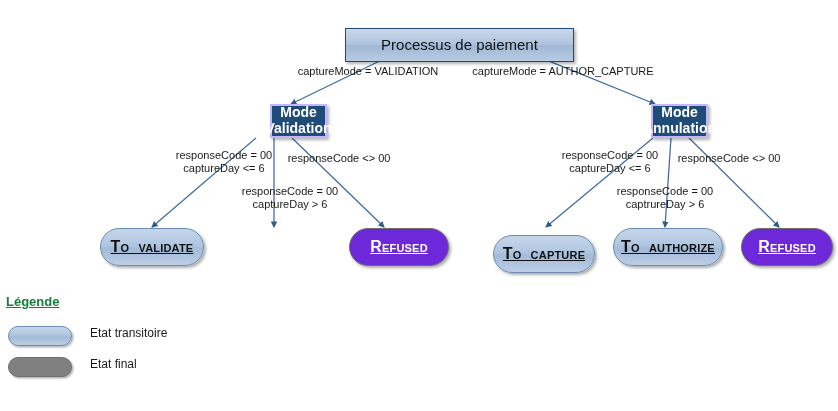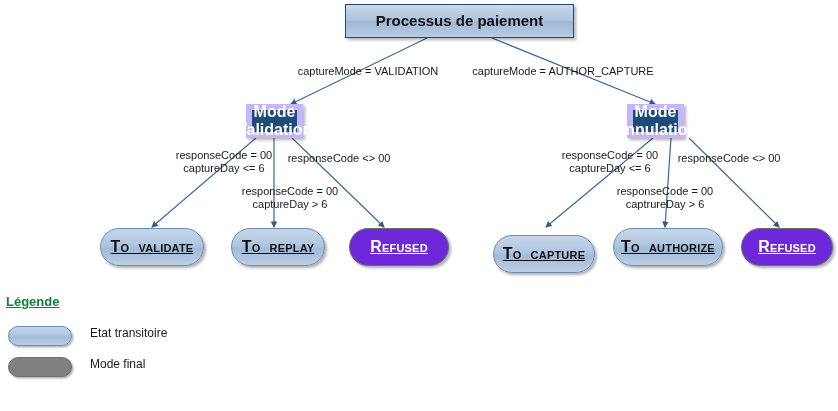--- a/index.html
+++ b/index.html
@@ -35,32 +35,34 @@
     align-items: center;
     justify-content: center;
     text-align: center;
     line-height: 1.12;
   }
   
   .node-title {
     background: linear-gradient(to bottom, #c9d8ea 0%, #aec4dd 48%, #9fb8d6 52%, #b8cce2 100%);
     border: 1.5px solid #1f4b78;
     color: #111111;
-    font-weight: bold;
+    font-weight: normal;
     font-size: 15px;
     box-shadow: 2px 2px 3px rgba(0,0,0,0.30);
+    margin-top: 24px;
   }
   
   .node-mode {
     background: #1f4b78;
-    border: 6px solid #c4b5fd;
+    border: 2px solid #c4b5fd;
     color: #ffffff;
-    font-size: 16px;
+    font-size: 14px;
     font-weight: bold;
     box-shadow: 2px 2px 3px rgba(0,0,0,0.30);
+    margin-left: 24px;
   }
   
   .node-state {
     background: linear-gradient(to bottom, #c6d6ea 0%, #b0c6e0 45%, #a3bbd9 55%, #bccee4 100%);
     border: 1.2px solid #6b8cb4;
     border-radius: 19px;
     color: #101010;
     font-weight: bold;
     box-shadow: 2px 2px 3px rgba(0,0,0,0.32);
   }
@@ -172,23 +174,20 @@
 
   <div class="node node-mode" style="left:627px; top:104px; width:57px; height:34px;">
     <span style="white-space:pre-line;">Mode
 Annulation</span>
   </div>
 
   <div class="node node-state" style="left:100px; top:228px; width:104px; height:38px;">
     <span class="sc">To_validate</span>
   </div>
 
-  <div class="node node-state" style="left:231px; top:228px; width:94px; height:38px;">
-    <span class="sc">To_replay</span>
-  </div>
 
   <div class="node node-final" style="left:349px; top:228px; width:100px; height:38px;">
     <span class="sc">Refused</span>
   </div>
 
   <div class="node node-state" style="left:493px; top:228px; width:102px; height:38px;margin-top:7px;">
     <span class="sc">To_capture</span>
   </div>
 
   <div class="node node-state" style="left:613px; top:228px; width:110px; height:38px;">
@@ -221,17 +220,17 @@
 
   <div class="legend-title">Légende</div>
 
   <div class="legend-row" style="top:326px;">
     <div class="legend-swatch sw-transitory"></div>
     <div class="legend-text">Etat transitoire</div>
   </div>
 
   <div class="legend-row" style="top:357px;">
     <div class="legend-swatch sw-final"></div>
-    <div class="legend-text">Mode final</div>
+    <div class="legend-text">Etat final</div>
   </div>
 
 
 </div>
 
 </body></html>

